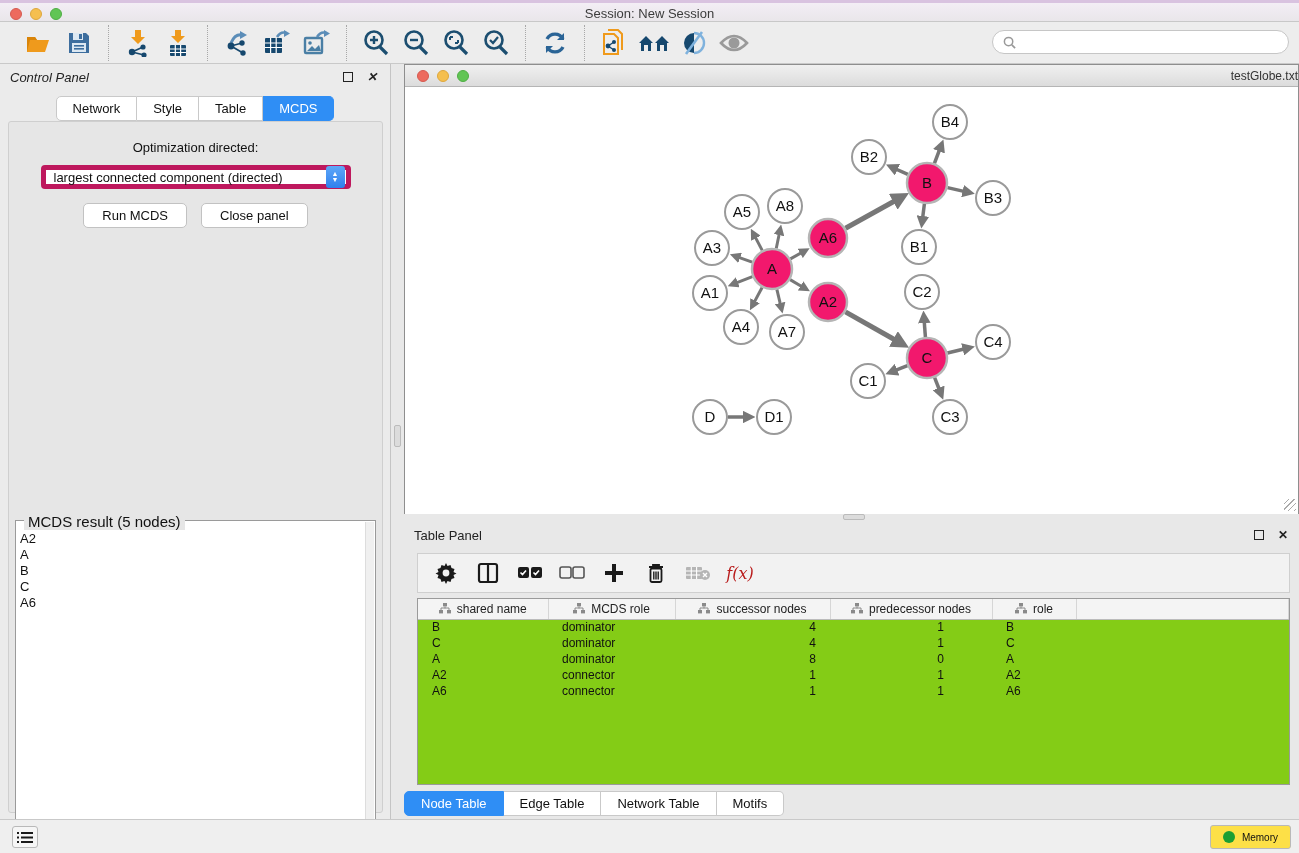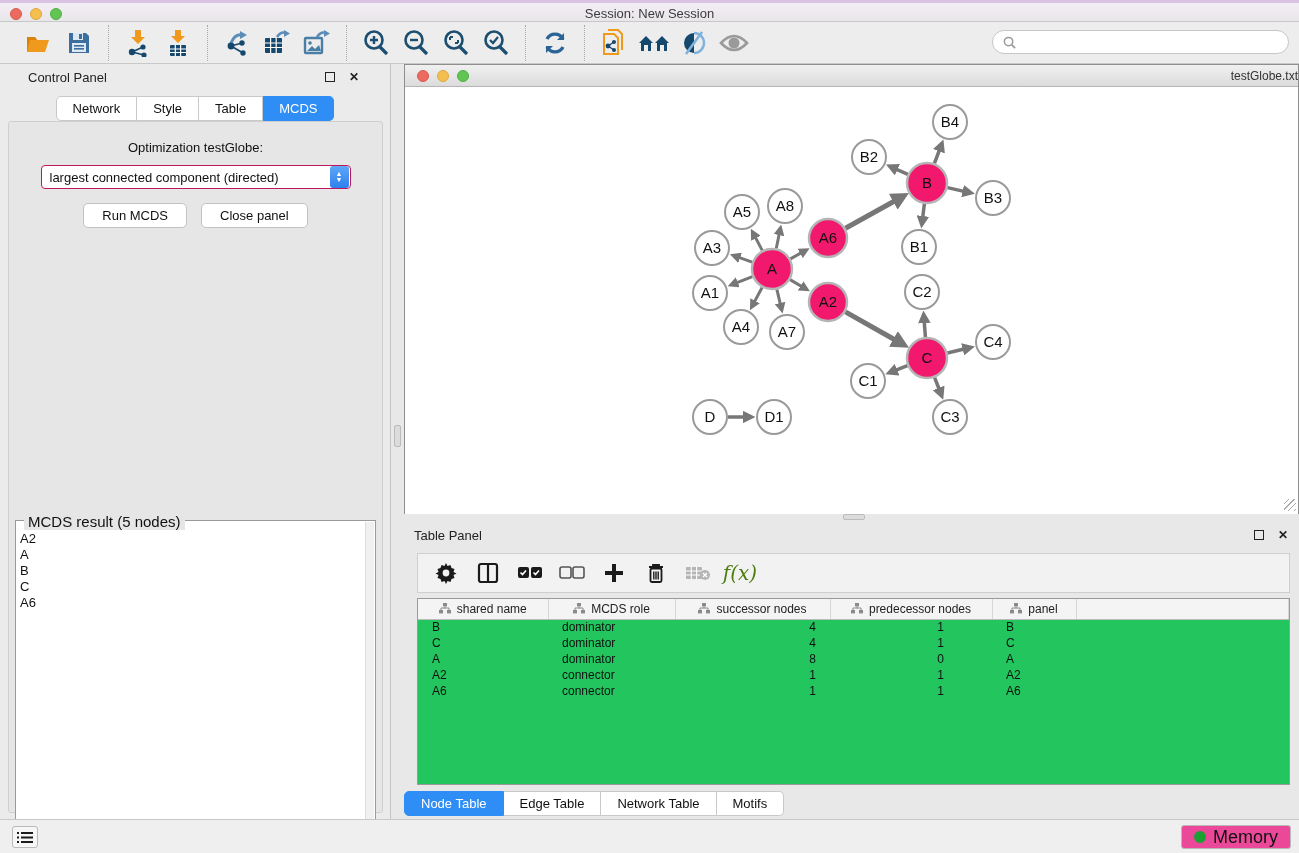--- a/index.html
+++ b/index.html
@@ -18,33 +18,33 @@
   .toolbar { position:absolute; left:0; top:22px; width:100%; height:42px; background:#ededed; border-bottom:1px solid #c9c9c9; display:flex; align-items:center; padding-left:10px; }
   .tgroup { display:flex; align-items:center; gap:6px; padding:0 12px; height:36px; }
   .tgroup + .tgroup { border-left:1px dotted #a8a8a8; }
   .tbtn { width:34px; height:32px; display:flex; align-items:center; justify-content:center; border-radius:4px; }
   .tbtn svg { display:block; }
   .searchbox { position:absolute; right:10px; top:30px; width:297px; height:24px; background:#fff; border:1px solid #c6c6c6; border-radius:13px; display:flex; align-items:center; padding:0 10px; gap:6px; }
   .searchbox input { border:none; outline:none; flex:1; font-size:12px; background:transparent; }
 
   
   .control-panel { position:absolute; left:0; top:64px; width:391px; height:755px; background:#ebebeb; border-right:1px solid #c4c4c4; }
-  .panel-head { position:absolute; left:0; top:0; width:100%; height:26px; display:flex; align-items:center; padding:0 28px; }
+  .panel-head { position:absolute; left:0; top:0; width:100%; height:26px; display:flex; align-items:center; padding:0 10px;font-style:italic; }
   .panel-head .ptitle { font-size:13px; color:#222; flex:1; }
   .wbtn { width:16px; height:16px; display:flex; align-items:center; justify-content:center; font-size:12px; color:#222; margin-left:8px; }
   .float-glyph { width:10px; height:10px; border:1.5px solid #222; }
   .cp-tabs { position:absolute; left:0; top:32px; width:100%; display:flex; justify-content:center; }
   .seg { display:flex; }
   .seg .segbtn { background:#fff; border:1px solid #c9c9c9; border-left:none; font-size:13px; color:#111; padding:4px 16px; }
   .seg .segbtn:first-child { border-left:1px solid #c9c9c9; border-radius:5px 0 0 5px; }
   .seg .segbtn:last-child { border-radius:0 5px 5px 0; }
   .seg .segbtn.active { background:#2f8ef5; border-color:#2f8ef5; color:#fff; }
   .cp-content { position:absolute; left:8px; top:57px; width:375px; height:692px; background:#e6e6e6; border:1px solid #cfcfcf; border-radius:3px; }
   .opt-label { margin-top:18px; text-align:center; font-size:13px; color:#111; }
-  .dropdown { position:relative; margin:10px auto 0; width:310px; height:24px; background:#fff; border:1px solid #be185d; border-radius:4px; display:flex; align-items:center; }
+  .dropdown { position:relative; margin:10px auto 0; width:310px; height:24px; background:#fff; border:5px solid #be185d; border-radius:4px; display:flex; align-items:center; }
   .dropdown .dval { flex:1; font-size:13px; padding-left:8px; color:#111; white-space:nowrap; }
   .dropdown .stepper { width:19px; height:22px; background:linear-gradient(#5ea7f8,#2f80ee); border-radius:3px; margin-right:1px; display:flex; flex-direction:column; align-items:center; justify-content:center; color:#fff; font-size:7px; line-height:6px; }
   .cp-buttons { display:flex; justify-content:center; gap:14px; margin-top:14px; }
   .btn { background:#fff; border:1px solid #c2c2c2; border-radius:5px; font-size:13px; color:#111; padding:4px 18px; }
   .result-box { position:absolute; left:6px; top:398px; width:361px; height:338px; border:1px solid #9a9a9a; background:#fff; }
   .result-legend { position:absolute; left:8px; top:-8px; background:#e6e6e6; padding:0 4px; font-size:15px; color:#111; }
   .result-list { position:absolute; inset:10px 10px 2px 4px; font-size:13px; color:#111; line-height:16px; }
   .result-scroll { position:absolute; right:1px; top:1px; width:9px; height:336px; background:#f0f0f0; border-left:1px solid #ddd; }
 
   
@@ -60,35 +60,35 @@
   .net-canvas { position:absolute; left:0; top:22px; width:893px; height:427px; background:#fff; }
   .resize-grip { position:absolute; right:2px; bottom:2px; width:12px; height:12px;
     background:repeating-linear-gradient(135deg, transparent 0 3px, #aaa 3px 4px); }
 
   
   .table-panel { position:absolute; left:404px; top:520px; width:895px; height:299px; background:#e8e8e8; }
   .tp-head { position:absolute; left:10px; right:8px; top:4px; height:22px; display:flex; align-items:center; }
   .tp-head .ptitle { font-size:13px; color:#222; flex:1; }
   .tp-toolbar { position:absolute; left:13px; top:33px; width:873px; height:40px; background:#f2f2f2; border:1px solid #cfcfcf; display:flex; align-items:center; gap:10px; padding-left:12px; }
   .tp-tool { width:32px; height:30px; display:flex; align-items:center; justify-content:center; }
-  .fx { font-family:"DejaVu Serif", serif; font-style:italic; font-size:20px; color:#4d7c0f; }
-  .tp-table-wrap { position:absolute; left:13px; top:78px; width:873px; height:187px; background:#22c55e; border:1px solid #9a9a9a; overflow:hidden; }
+  .fx { font-family:"DejaVu Serif", serif; font-style:italic; font-size:16px; color:#b91c1c; }
+  .tp-table-wrap { position:absolute; left:13px; top:78px; width:873px; height:187px; background:#84cc16; border:1px solid #9a9a9a; overflow:hidden; }
   .tbl { width:100%; border-collapse:collapse; table-layout:fixed; }
   .tbl th { background:#f4f4f4; border-right:1px solid #d6d6d6; border-bottom:1px solid #bbb; font-weight:normal; font-size:12px; color:#222; height:20px; text-align:center; white-space:nowrap; overflow:hidden; }
   .tbl th .hicon { display:inline-block; vertical-align:-1px; margin-right:6px; }
   .tbl td { font-size:12px; color:#111; height:16px; padding:0 4px; white-space:nowrap; overflow:hidden; }
   .tbl td.num-s { text-align:right; padding-right:14px; }
   .tbl td.num-p { text-align:right; padding-right:48px; }
   .tbl td.txt { padding-left:14px; }
   .tp-tabs { position:absolute; left:0; right:0; top:271px; display:flex; }
 
   
   .statusbar { position:absolute; left:0; top:819px; width:100%; height:34px; background:#efefef; border-top:1px solid #c9c9c9; }
   .menu-btn { position:absolute; left:12px; top:6px; width:26px; height:22px; background:#f6f6f6; border:1px solid #b9b9b9; border-radius:3px; display:flex; align-items:center; justify-content:center; }
-  .memory-btn { position:absolute; right:8px; top:5px; height:24px; background:#ec4899; border:1px solid #b9b9b9; border-radius:3px; display:flex; align-items:center; gap:7px; padding:0 12px; font-size:18px; color:#111; }
+  .memory-btn { position:absolute; right:8px; top:5px; height:24px; background:#fde047; border:1px solid #b9b9b9; border-radius:3px; display:flex; align-items:center; gap:7px; padding:0 12px; font-size:10px; color:#111; }
   .memdot { width:12px; height:12px; border-radius:50%; background:#1c9f33; }
 </style>
 </head>
 <body>
 
 <div class="app">
 
   <div class="titlebar">
     <div class="lights">
       <div class="light red"></div>
@@ -264,21 +264,21 @@
     </div>
     <div class="cp-tabs">
       <div class="seg" id="cp-seg">
           <button class="segbtn">Network</button>
           <button class="segbtn">Style</button>
           <button class="segbtn">Table</button>
           <button class="segbtn active">MCDS</button>
         </div>
     </div>
     <div class="cp-content">
-      <div class="opt-label">Optimization testGlobe:</div>
+      <div class="opt-label">Optimization directed:</div>
       <div class="dropdown">
         <span class="dval">largest connected component (directed)</span>
         <span class="stepper">
             <span>▲</span>
             <span>▼</span>
           </span>
       </div>
       <div class="cp-buttons">
         <button class="btn">Run MCDS</button>
         <button class="btn">Close panel</button>
@@ -523,21 +523,21 @@
                   <rect x="4" y="0" width="4" height="3.4" fill="#8a8a8a"></rect>
                   <rect x="0" y="7" width="4" height="3.4" fill="#8a8a8a"></rect>
                   <rect x="8" y="7" width="4" height="3.4" fill="#8a8a8a"></rect>
                   <path d="M6 3.4 v2 M2 7 v-2 h8 v2" stroke="#8a8a8a" fill="none"></path>
                 </svg><span>predecessor nodes</span></th>
               <th><svg class="hicon" width="12" height="11" viewBox="0 0 12 11">
                   <rect x="4" y="0" width="4" height="3.4" fill="#8a8a8a"></rect>
                   <rect x="0" y="7" width="4" height="3.4" fill="#8a8a8a"></rect>
                   <rect x="8" y="7" width="4" height="3.4" fill="#8a8a8a"></rect>
                   <path d="M6 3.4 v2 M2 7 v-2 h8 v2" stroke="#8a8a8a" fill="none"></path>
-                </svg><span>panel</span></th>
+                </svg><span>role</span></th>
               <th></th>
             </tr>
           </thead>
         <tbody id="tbl-body">
             <tr>
               <td class="txt">B</td>
               <td class="txt">dominator</td>
               <td class="num-s">4</td>
               <td class="num-p">1</td>
               <td class="txt">B</td>

